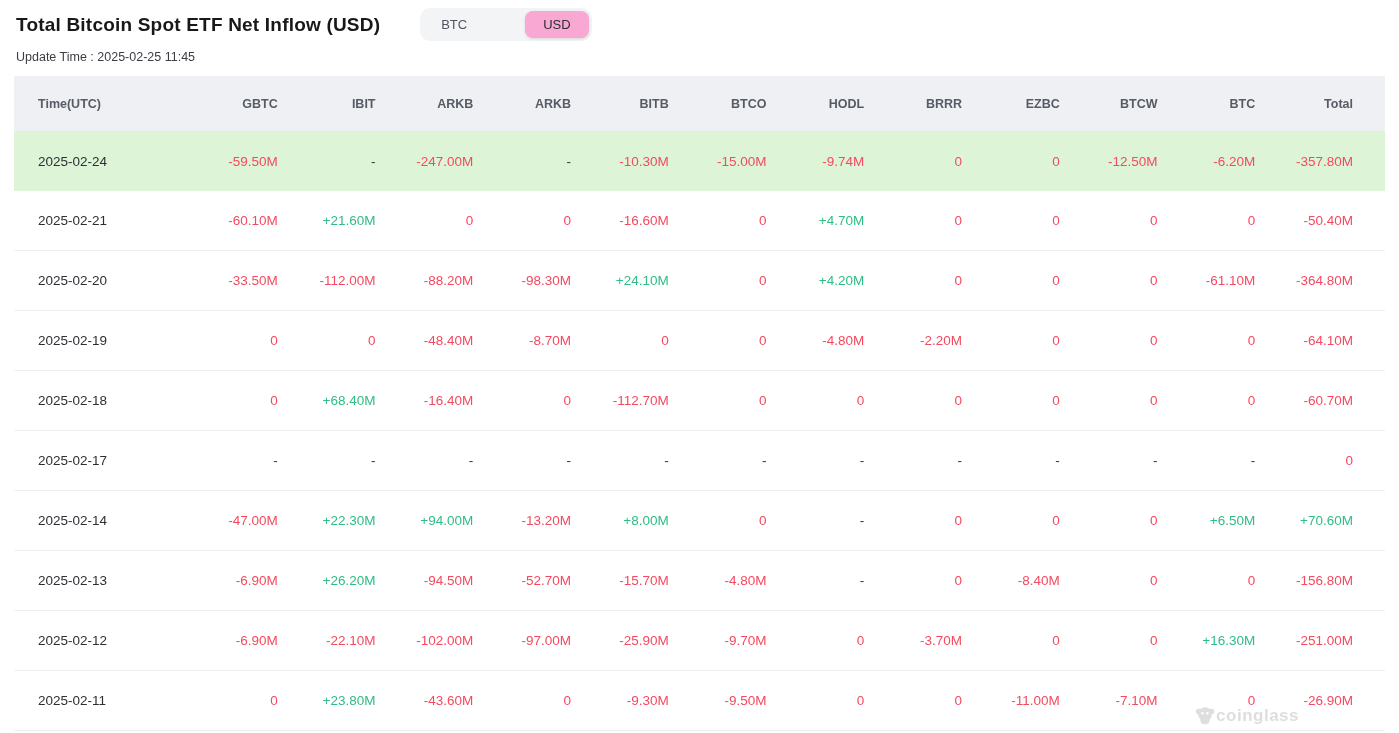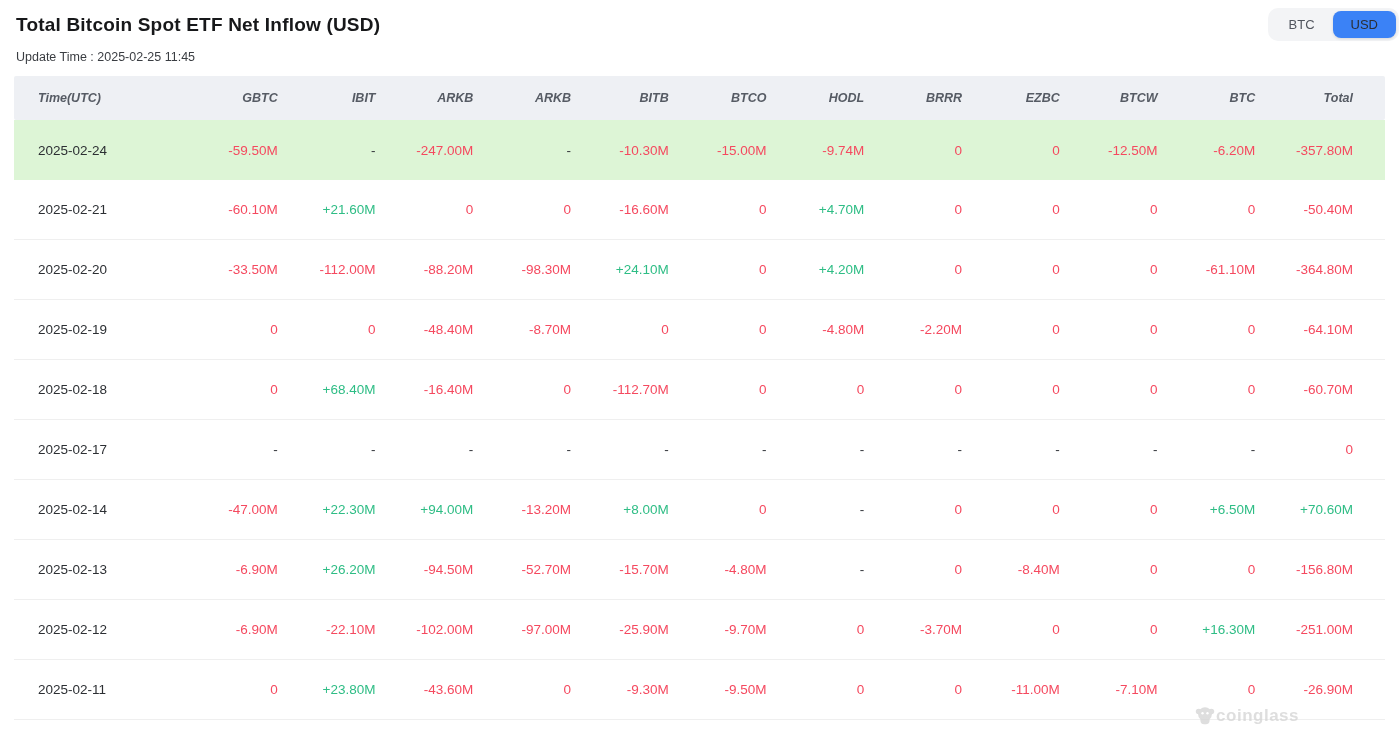--- a/index.html
+++ b/index.html
@@ -1,29 +1,29 @@
 <!DOCTYPE html>
 <html><head>
 <meta charset="utf-8">
 <style>
   * { margin:0; padding:0; box-sizing:border-box; }
   html,body { width:1399px; height:733px; background:#ffffff; overflow:hidden;
     font-family:"Liberation Sans","DejaVu Sans",sans-serif; }
 
-  .topbar { display:flex; align-items:center; gap:30px; padding:8px 0 0 16px;justify-content:space-between; }
+  .topbar { display:flex; align-items:center; gap:40px; padding:8px 0 0 16px; }
   .page-title { font-size:19px; font-weight:bold; color:#17181a; letter-spacing:.2px; }
   .toggle { display:flex; background:#f3f4f6; border-radius:10px; padding:3px; }
   .toggle-btn { font-size:13px; color:#51555e; padding:6px 18px; border-radius:8px;
     border:none; background:transparent; cursor:pointer; }
-  .toggle-btn.active { background:#3b82f6; color:#2b2e33; box-shadow:0 1px 3px rgba(0,0,0,.12); }
+  .toggle-btn.active { background:#f9a8d4; color:#2b2e33; box-shadow:0 1px 3px rgba(0,0,0,.12);margin-left:40px; }
   .update-time { font-size:12.5px; color:#3a3d42; padding:9px 12px 0 16px; }
 
   .table-wrap { margin:12px 14px 0 14px; }
-  .t-header { display:flex; align-items:center; height:44px; background:#eef0f4;
-    border-radius:2px;font-style:italic; }
+  .t-header { display:flex; align-items:center; height:55px; background:#eef0f4;
+    border-radius:2px; }
   .t-row { display:flex; align-items:center; height:60px; border-bottom:1px solid #efefef; }
   .t-row.highlight { background:#ddf5d6; border-bottom:none; }
 
   .c-time { width:170px; padding-left:24px; text-align:left; flex:none; }
   .cell { flex:1; text-align:right; padding-right:4px; }
   .cell:last-child { padding-right:32px; }
   .t-header .c-time, .t-header .cell { font-size:12.5px; color:#565b64; font-weight:bold; }
   .t-row .c-time { font-size:13.5px; color:#2c2f33; }
   .t-row .cell { font-size:13.5px; }
   .val-neg { color:#f5495f; }

